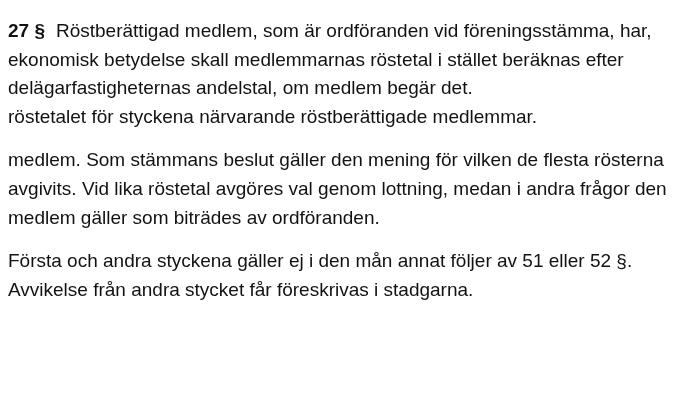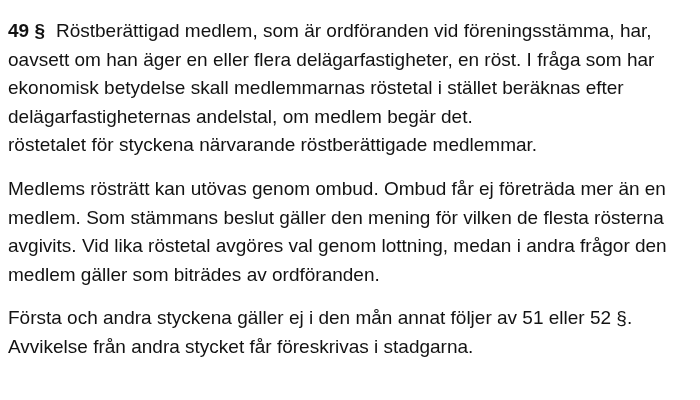--- a/index.html
+++ b/index.html
@@ -29,30 +29,28 @@
     margin-right: 11px;
   }
 </style>
 </head>
 <body>
 
 <div class="doc">
 
   <div class="paragraph">
     <div class="line">
-      <span class="section-label">49 §</span><span>Röstberättigad medlem, som är ordföranden vid föreningsstämma, har,</span>
+      <span class="section-label">27 §</span><span>Röstberättigad medlem, som är ordföranden vid föreningsstämma, har,</span>
     </div>
-    <div class="line">oavsett om han äger en eller flera delägarfastigheter, en röst. I fråga som har</div>
     <div class="line">ekonomisk betydelse skall medlemmarnas röstetal i stället beräknas efter</div>
     <div class="line">delägarfastigheternas andelstal, om medlem begär det.</div>
     <div class="line">röstetalet för styckena närvarande röstberättigade medlemmar.</div>
   </div>
 
   <div class="paragraph">
-    <div class="line">Medlems rösträtt kan utövas genom ombud. Ombud får ej företräda mer än en</div>
     <div class="line">medlem. Som stämmans beslut gäller den mening för vilken de flesta rösterna</div>
     <div class="line">avgivits. Vid lika röstetal avgöres val genom lottning, medan i andra frågor den</div>
     <div class="line">medlem gäller som biträdes av ordföranden.</div>
   </div>
 
   <div class="paragraph">
     <div class="line">Första och andra styckena gäller ej i den mån annat följer av 51 eller 52 §.</div>
     <div class="line">Avvikelse från andra stycket får föreskrivas i stadgarna.</div>
   </div>
 

